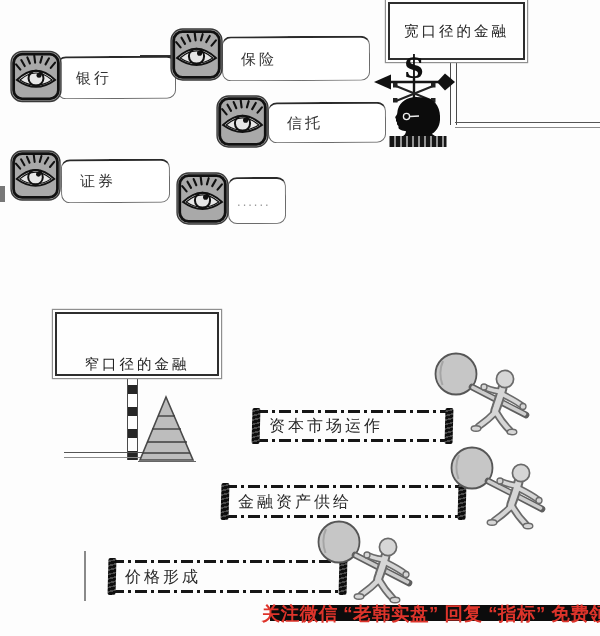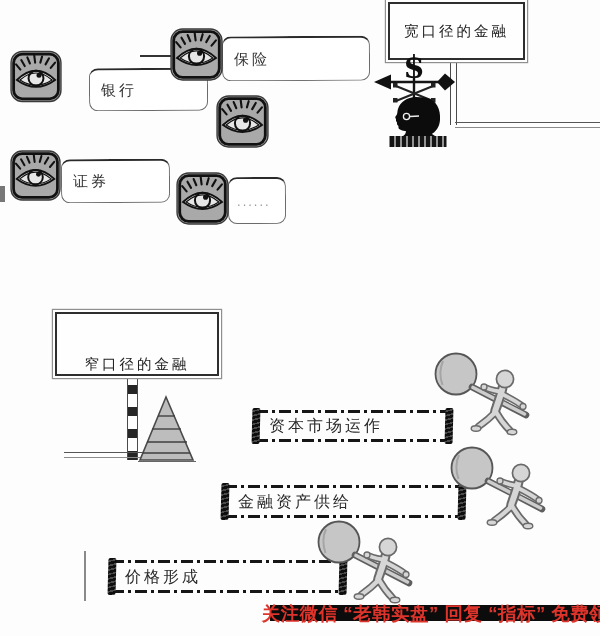--- a/index.html
+++ b/index.html
@@ -6,21 +6,21 @@
   .canvas{
     position:relative;width:600px;height:636px;background:#fdfdfd;overflow:hidden;
     font-family:"Liberation Sans","DejaVu Sans",sans-serif;color:#1a1a1a;
   }
   .abs{position:absolute;}
   
   .lbox{
     position:absolute;background:#fff;border:1.5px solid #6b6b6b;border-top:2.2px solid #2a2a2a;
     border-radius:9px;display:flex;align-items:center;z-index:2;transform:rotate(-0.3deg);
   }
-  .lbox .lbl{font-size:15px;letter-spacing:3px;color:#333;padding-left:11px;font-weight:500;}
+  .lbox .lbl{font-size:15px;letter-spacing:3px;color:#333;padding-left:18px;font-weight:500;}
   .lbox .dots{font-size:13px;letter-spacing:2px;color:#9a9a9a;padding-left:8px;}
   .eye{position:absolute;z-index:3;}
   
   .billboard{
     position:absolute;background:#fefefe;border:2px solid #2e2e2e;
     box-shadow:0 0 0 2px #ffffff,0 0 0 3.2px #8f8f8f;
     display:flex;align-items:center;justify-content:center;z-index:2;
   }
   .billboard .btxt{font-size:14.5px;font-weight:normal;letter-spacing:3px;color:#222;}
   .post{position:absolute;border-left:1.6px solid #4a4a4a;border-right:1.6px solid #4a4a4a;z-index:1;}
@@ -91,34 +91,37 @@
         </g>
         <ellipse cx="44" cy="82.5" rx="4.8" ry="2.7" fill="#d6d6d6" stroke="#6a6a6a" stroke-width="1.4"></ellipse>
         <ellipse cx="80" cy="86" rx="4.8" ry="2.7" fill="#d6d6d6" stroke="#6a6a6a" stroke-width="1.4"></ellipse>
         <circle cx="52" cy="41" r="3" fill="#d6d6d6" stroke="#6a6a6a" stroke-width="1.3"></circle>
         <circle cx="91" cy="60.5" r="3" fill="#d6d6d6" stroke="#6a6a6a" stroke-width="1.3"></circle>
         <circle cx="73" cy="33" r="8.6" fill="#d6d6d6" stroke="#6a6a6a" stroke-width="1.7"></circle>
       </symbol>
     </defs>
   </svg>
 
-  <div class="lbox" style="left:57px;top:68px;width:117px;height:40px;margin-left:32px;">
+  <div class="lbox" style="left:57px;top:56px;width:117px;height:40px;">
     <span class="lbl">银行</span>
   </div>
   <svg class="eye" style="left:10px;top:50px;" width="52" height="53">
       <use href="#eye-sym"></use>
     </svg>
 
   <div class="lbox" style="left:222px;top:36px;width:146px;height:42px;">
     <span class="lbl">保险</span>
   </div>
   <svg class="eye" style="left:170px;top:27px;" width="53" height="55">
       <use href="#eye-sym"></use>
     </svg>
 
+  <div class="lbox" style="left:268px;top:102px;width:116px;height:38px;">
+    <span class="lbl">信托</span>
+  </div>
   <svg class="eye" style="left:216px;top:95px;" width="53" height="53">
       <use href="#eye-sym"></use>
     </svg>
 
   <div class="lbox" style="left:61px;top:159px;width:107px;height:41px;">
     <span class="lbl">证券</span>
   </div>
   <svg class="eye" style="left:10px;top:148px;" width="51" height="55">
       <use href="#eye-sym"></use>
     </svg>

